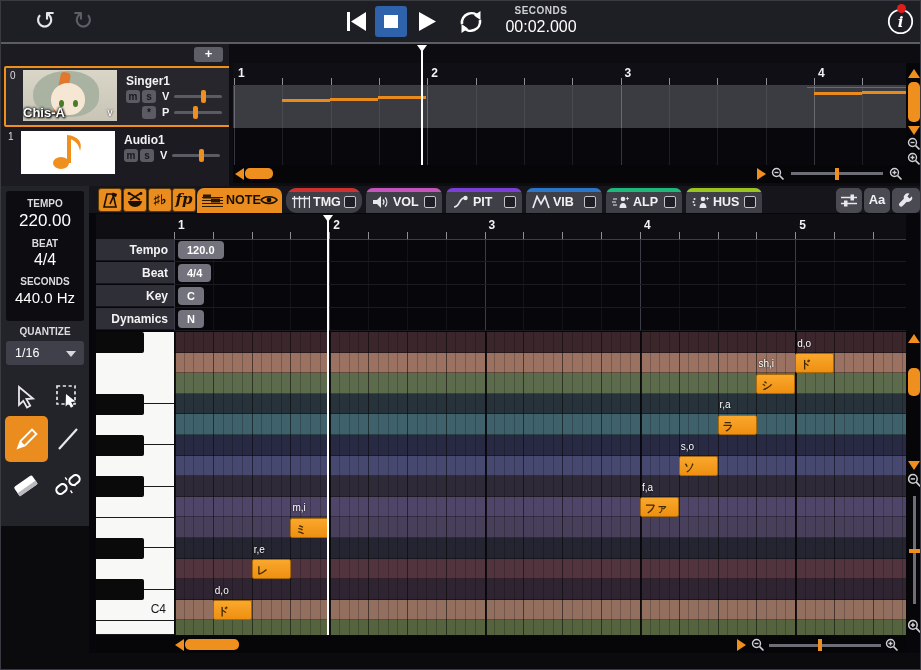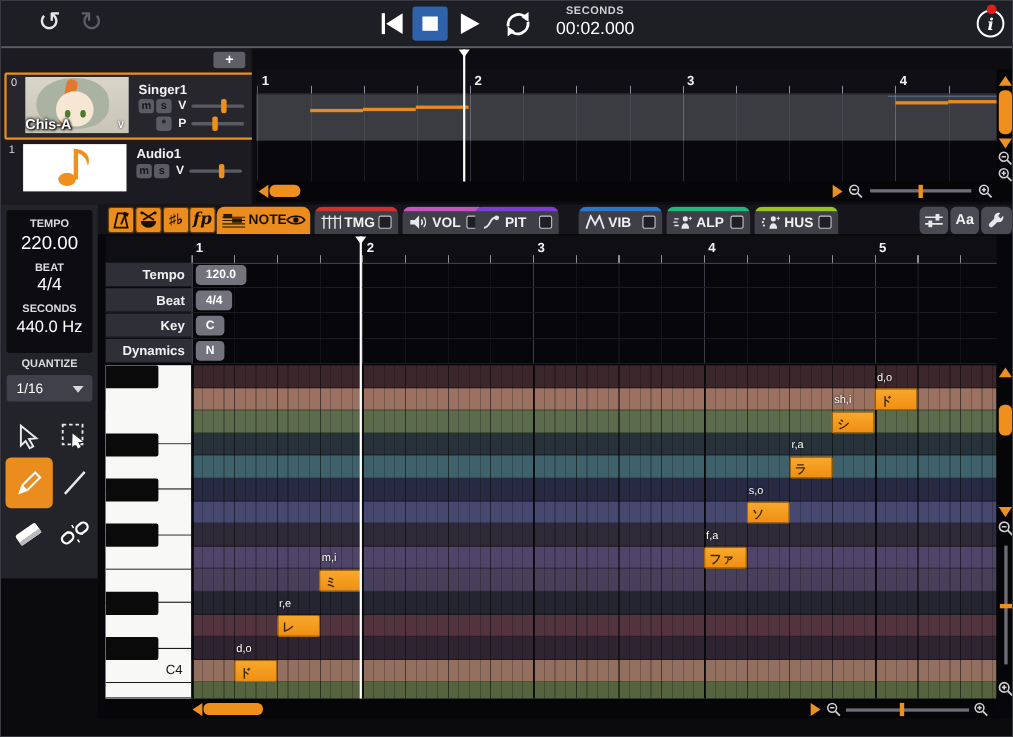--- a/index.html
+++ b/index.html
@@ -288,21 +288,21 @@
       <rect x="1" y="0.5" width="8" height="4" fill="#2a1a00"></rect>
       <rect x="9" y="4.5" width="9" height="4" fill="#2a1a00"></rect>
     </svg>
     <span class="lbl">NOTE</span>
     <svg class="abs" style="left:63px;top:6px;" width="18" height="12" viewBox="0 0 18 12">
       <path d="M1 6C4 1.5 14 1.5 17 6C14 10.5 4 10.5 1 6z" fill="none" stroke="#1a1000" stroke-width="1.5"></path>
       <circle cx="9" cy="6" r="2.4" fill="#1a1000"></circle>
     </svg>
   </div>
   <div id="tabs-dyn">
-      <div class="tab abs" style="left: 285px;">
+      <div class="tab abs" style="left: 285px; border-radius: 11px;">
         <div class="stripe" style="background: rgb(208, 48, 48);"></div>
         <div class="ticon">
           <svg width="18" height="14" viewBox="0 0 18 14">
             <path d="M2.5 1v12M7.5 1v12M12.5 1v12M17.5 1v12" stroke="#e8e8ec" stroke-width="1.3"></path>
             <path d="M0 3.5h18" stroke="#e8e8ec" stroke-width="1.3"></path>
           </svg>
         </div>
         <div class="lbl">TMG</div>
         <div class="checkbox"></div>
       </div>
@@ -310,21 +310,21 @@
         <div class="stripe" style="background: rgb(197, 84, 188);"></div>
         <div class="ticon">
           <svg width="17" height="14" viewBox="0 0 17 14">
             <polygon points="1,5 5,5 9,1 9,13 5,9 1,9" fill="#e8e8ec"></polygon>
             <path d="M11 4.5a4 4 0 0 1 0 5M13.2 2.5a7 7 0 0 1 0 9" stroke="#e8e8ec" stroke-width="1.3" fill="none"></path>
           </svg>
         </div>
         <div class="lbl">VOL</div>
         <div class="checkbox"></div>
       </div>
-      <div class="tab abs" style="left: 431px;">
+      <div class="tab abs" style="left: 445px;">
         <div class="stripe" style="background: rgb(123, 63, 216);"></div>
         <div class="ticon">
           <svg width="18" height="14" viewBox="0 0 18 14">
             <path d="M2 12c6 0 5-9 10-9" stroke="#e8e8ec" stroke-width="1.7" fill="none"></path>
             <circle cx="13.5" cy="3" r="2.2" fill="#e8e8ec"></circle>
           </svg>
         </div>
         <div class="lbl">PIT</div>
         <div class="checkbox"></div>
       </div>

